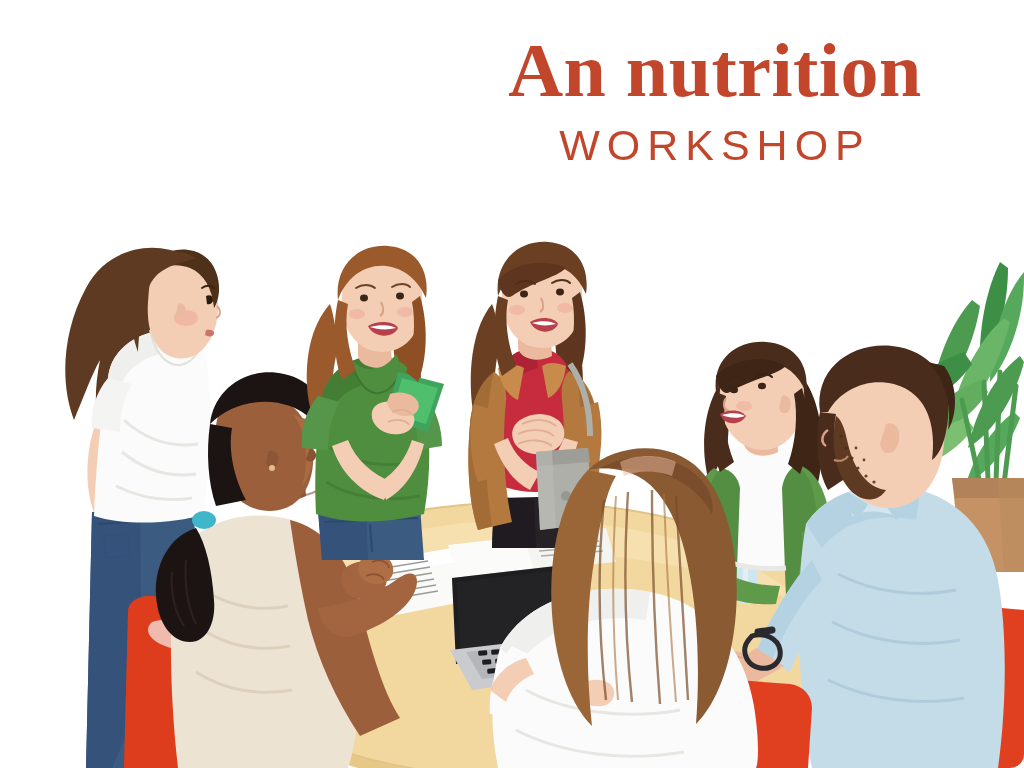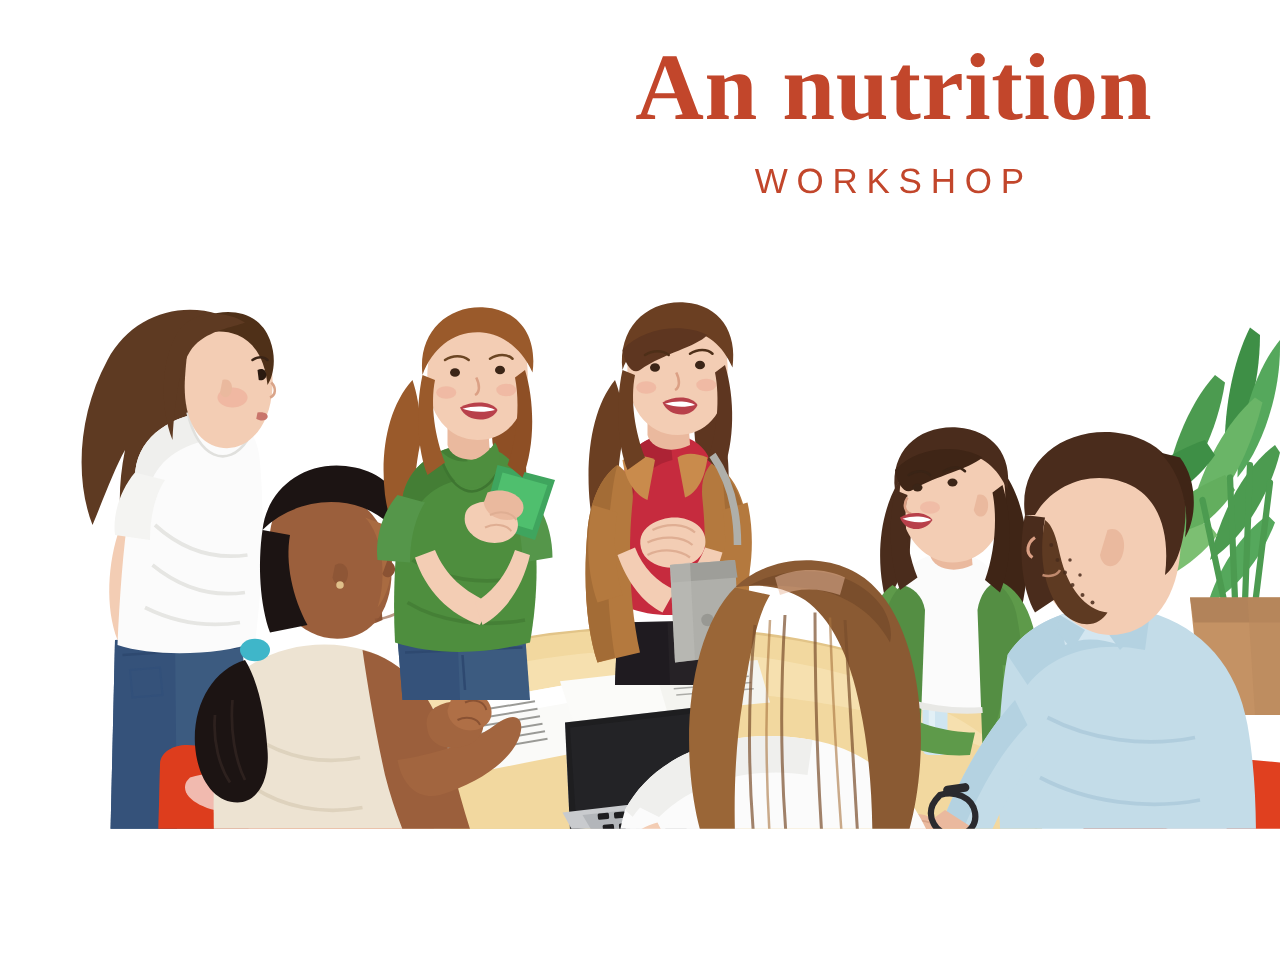--- a/index.html
+++ b/index.html
@@ -3,41 +3,41 @@
 <meta charset="utf-8">
 <title>Nutrition Workshop Poster</title>
 <style>
   html,body{margin:0;padding:0;background:#ffffff;}
   body{
     width:1024px;height:768px;overflow:hidden;
     font-family:"Liberation Sans", sans-serif;
     position:relative;
   }
   #poster{
-    position:relative;width:1024px;height:663px;background:#ffffff;overflow:hidden;
+    position:relative;width:1024px;height:768px;background:#ffffff;overflow:hidden;border-radius:14px;
   }
   
   #title-block{
     position:absolute;left:430px;top:28px;width:570px;text-align:center;
     z-index:40;pointer-events:none;
   }
   #headline{
     font-family:"Liberation Serif", serif;
     font-weight:bold;
     font-size:76px;
     line-height:84px;
     color:#C2462B;
     letter-spacing:0.5px;
     margin:0;
     white-space:nowrap;
   }
   #subhead{
     font-family:"Liberation Sans", sans-serif;
     font-weight:400;
-    font-size:28px;
+    font-size:43px;
     line-height:46px;
     color:#C2462B;
     letter-spacing:7px;
     margin:10px 0 0 0;
     white-space:nowrap;
   }
   
   #scene{position:absolute;left:0;top:0;width:1024px;height:768px;z-index:10;}
   #scene svg{display:block;width:1024px;height:768px;}
 </style>

